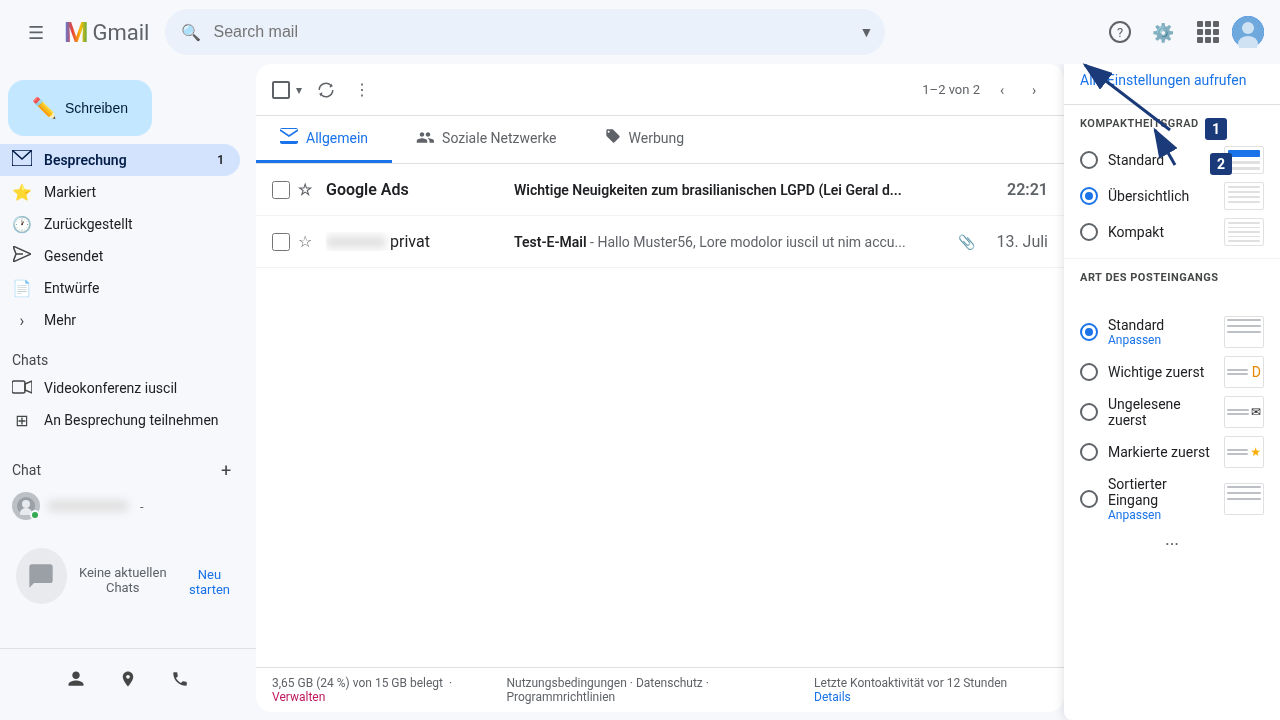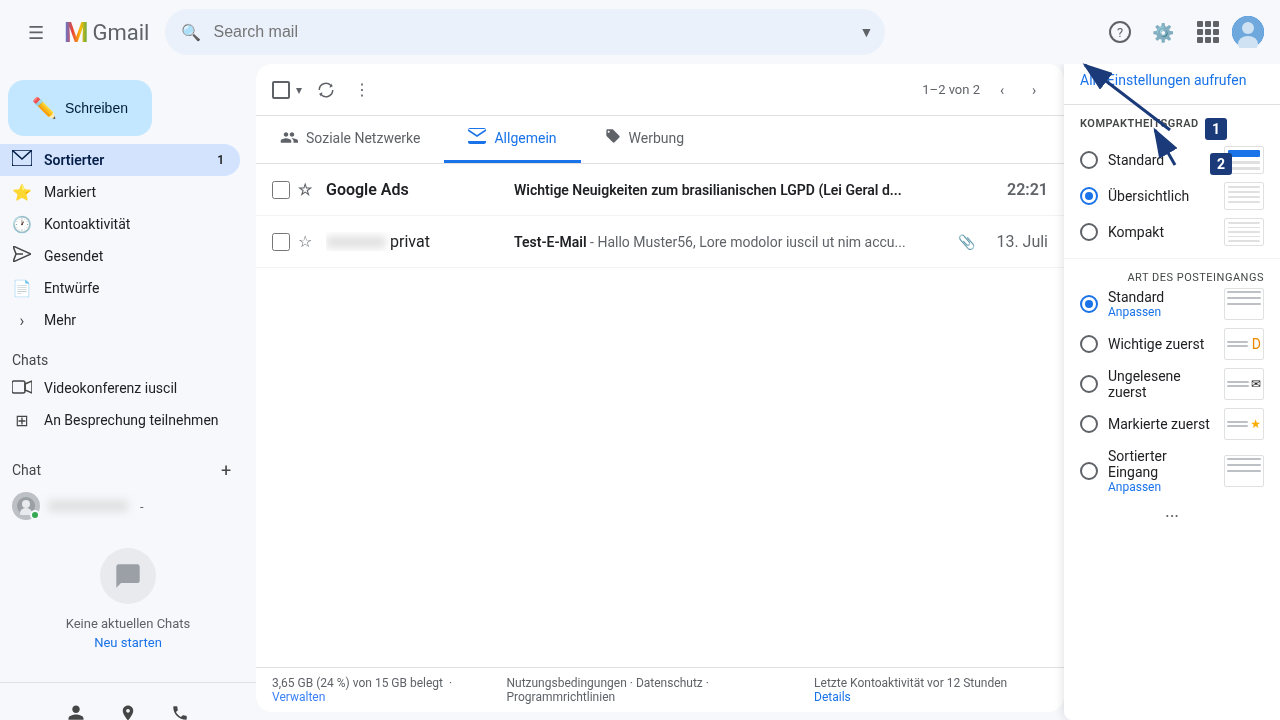--- a/index.html
+++ b/index.html
@@ -45,21 +45,21 @@
     
     .chat-section { padding: 8px 0; }
     .chat-header { display: flex; align-items: center; padding: 4px 16px 4px 12px; font-size: 14px; color: #444746; }
     .chat-header .chat-label { flex: 1; }
     .chat-add-btn { width: 28px; height: 28px; border-radius: 50%; display: flex; align-items: center; justify-content: center; cursor: pointer; color: #444746; font-size: 18px; }
     .chat-user { display: flex; align-items: center; gap: 8px; padding: 4px 12px; cursor: pointer; border-radius: 0 16px 16px 0; margin-right: 16px; }
     .chat-avatar { width: 28px; height: 28px; border-radius: 50%; background: #bdc1c6; position: relative; display: flex; align-items: center; justify-content: center; }
     .chat-status { width: 10px; height: 10px; background: #34a853; border-radius: 50%; border: 2px solid #f6f8fc; position: absolute; bottom: 0; right: 0; }
 
     
-    .no-chats { display: flex; flex-direction: column; align-items: center; padding: 24px 16px; text-align: center; }
+    .no-chats { display: flex; flex-direction: row; align-items: center; padding: 24px 16px; text-align: center; }
     .no-chats-icon { width: 56px; height: 56px; border-radius: 50%; background: #e8eaed; display: flex; align-items: center; justify-content: center; margin-bottom: 12px; }
     .no-chats-icon svg { width: 28px; height: 28px; fill: #9aa0a6; }
     .no-chats-text { font-size: 13px; color: #5f6368; margin-bottom: 4px; }
     .no-chats-link { font-size: 13px; color: #1a73e8; cursor: pointer; }
 
     
     .sidebar-bottom { display: flex; align-items: center; justify-content: center; gap: 16px; padding: 12px; border-top: 1px solid #e0e0e0; margin-top: auto; }
     .bottom-icon { width: 36px; height: 36px; border-radius: 50%; display: flex; align-items: center; justify-content: center; cursor: pointer; color: #444746; font-size: 16px; }
 
     
@@ -119,21 +119,21 @@
     .design-all { font-size: 12px; color: #1a73e8; cursor: pointer; }
     .theme-preview { width: 52px; height: 40px; border: 2px solid #1a73e8; border-radius: 4px; background: #e8f0fe; display: flex; flex-direction: column; overflow: hidden; cursor: pointer; }
     .theme-preview-top { height: 12px; background: #1a73e8; }
     .theme-preview-content { flex: 1; background: white; display: flex; }
     .theme-preview-sidebar { width: 14px; background: #f1f3f4; }
     .theme-preview-main { flex: 1; }
     .theme-preview-line { height: 2px; background: #e0e0e0; margin: 2px 2px; border-radius: 1px; }
 
     
     .inbox-section { padding: 12px 16px 8px; border-top: 1px solid #f1f3f4; }
-    .inbox-title { font-size: 11px; font-weight: 400; color: #444746; letter-spacing: 0.5px; text-transform: uppercase; margin-bottom: 0; text-align: right; }
+    .inbox-title { font-size: 11px; font-weight: 700; color: #444746; letter-spacing: 0.5px; text-transform: uppercase; margin-bottom: 28px; }
     .inbox-option { display: flex; align-items: center; gap: 10px; padding: 4px 0; cursor: pointer; }
     .inbox-option-info { flex: 1; }
     .inbox-option-label { font-size: 14px; color: #202124; }
     .inbox-option-link { font-size: 12px; color: #1a73e8; cursor: pointer; }
     .inbox-preview { width: 40px; height: 32px; border: 1px solid #e0e0e0; border-radius: 2px; background: white; flex-shrink: 0; display: flex; flex-direction: column; gap: 2px; padding: 2px; overflow: hidden; }
 
     
     .quick-settings::-webkit-scrollbar { width: 6px; }
     .quick-settings::-webkit-scrollbar-thumb { background: #bdc1c6; border-radius: 3px; }
 
@@ -196,30 +196,30 @@
         <span>Schreiben</span>
       </button>
 
       <div class="nav-item active">
         <span class="nav-icon">
           <svg width="20" height="16" viewBox="0 0 20 16">
               <rect x="0" y="0" width="20" height="16" rx="2" fill="none" stroke="#041e49" stroke-width="1.5"></rect>
               <polyline points="0,0 10,9 20,0" fill="none" stroke="#041e49" stroke-width="1.5"></polyline>
             </svg>
         </span>
-        <span>Sortierter</span>
+        <span>Besprechung</span>
         <span class="nav-badge">1</span>
       </div>
       <div class="nav-item">
         <span class="nav-icon">⭐</span>
         <span>Markiert</span>
       </div>
       <div class="nav-item">
         <span class="nav-icon">🕐</span>
-        <span>Kontoaktivität</span>
+        <span>Zurückgestellt</span>
       </div>
       <div class="nav-item">
         <span class="nav-icon">
           <svg width="18" height="16" viewBox="0 0 18 16">
               <polygon points="0,0 18,8 0,16 3,8" fill="none" stroke="#444746" stroke-width="1.5"></polygon>
               <line x1="3" y1="8" x2="10" y2="8" stroke="#444746" stroke-width="1.5"></line>
             </svg>
         </span>
         <span>Gesendet</span>
       </div>
@@ -315,35 +315,35 @@
         <div class="toolbar-right">
           <span>1–2 von 2</span>
           <div class="page-nav">
             <div class="nav-btn">‹</div>
             <div class="nav-btn">›</div>
           </div>
         </div>
       </div>
 
       <div class="tabs">
+        <div class="tab active">
+          <span class="tab-icon">
+            <svg width="18" height="16" viewBox="0 0 18 16" fill="#1a73e8">
+                <path d="M2 0h14c1.1 0 2 .9 2 2v12c0 1.1-.9 2-2 2H2c-1.1 0-2-.9-2-2V2C0 .9.9 0 2 0zM9 9L0 3v10h18V3L9 9zm0-2l9-6H0l9 6z"></path>
+              </svg>
+          </span>
+          <span>Allgemein</span>
+        </div>
         <div class="tab">
           <span class="tab-icon">
             <svg width="18" height="16" viewBox="0 0 24 20" fill="#5f6368">
                 <path d="M16 11c1.7 0 3-1.3 3-3s-1.3-3-3-3-3 1.3-3 3 1.3 3 3 3zm-8 0c1.7 0 3-1.3 3-3S9.7 5 8 5 5 6.3 5 8s1.3 3 3 3zm0 2c-2.3 0-7 1.2-7 3.5V19h14v-2.5C15 14.2 10.3 13 8 13zm8 0c-.3 0-.6 0-.9.1C16.3 14 18 15.3 18 16.5V19h6v-2.5c0-2.3-4.7-3.5-8-3.5z"></path>
               </svg>
           </span>
           <span>Soziale Netzwerke</span>
-        </div>
-        <div class="tab active">
-          <span class="tab-icon">
-            <svg width="18" height="16" viewBox="0 0 18 16" fill="#1a73e8">
-                <path d="M2 0h14c1.1 0 2 .9 2 2v12c0 1.1-.9 2-2 2H2c-1.1 0-2-.9-2-2V2C0 .9.9 0 2 0zM9 9L0 3v10h18V3L9 9zm0-2l9-6H0l9 6z"></path>
-              </svg>
-          </span>
-          <span>Allgemein</span>
         </div>
         <div class="tab">
           <span class="tab-icon">
             <svg width="16" height="16" viewBox="0 0 24 24" fill="#5f6368">
                 <path d="M21.4 11.6l-9-9C12 2.2 11.5 2 11 2H4c-1.1 0-2 .9-2 2v7c0 .5.2 1 .6 1.4l9 9c.4.4.9.6 1.4.6s1-.2 1.4-.6l7-7c.4-.4.6-.9.6-1.4s-.2-1-.6-1.4zM5.5 7C4.7 7 4 6.3 4 5.5S4.7 4 5.5 4 7 4.7 7 5.5 6.3 7 5.5 7z"></path>
               </svg>
           </span>
           <span>Werbung</span>
         </div>
       </div>
@@ -373,21 +373,21 @@
           </span>
           <span class="email-attachment">📎</span>
           <span class="email-time">13. Juli</span>
         </div>
       </div>
 
       <div class="status-bar">
         <span>
           <span>3,65 GB (24 %) von 15 GB belegt</span>
           &nbsp;·&nbsp;
-          <span style="color:#3b82f6; cursor:pointer;">Verwalten</span>
+          <span style="color:#be185d; cursor:pointer;">Verwalten</span>
         </span>
         <span>Nutzungsbedingungen · Datenschutz · Programmrichtlinien</span>
         <span>
           <span>Letzte Kontoaktivität vor 12 Stunden</span>
           &nbsp;
           <span style="color:#1a73e8; cursor:pointer;">Details</span>
         </span>
       </div>
     </div>
 

